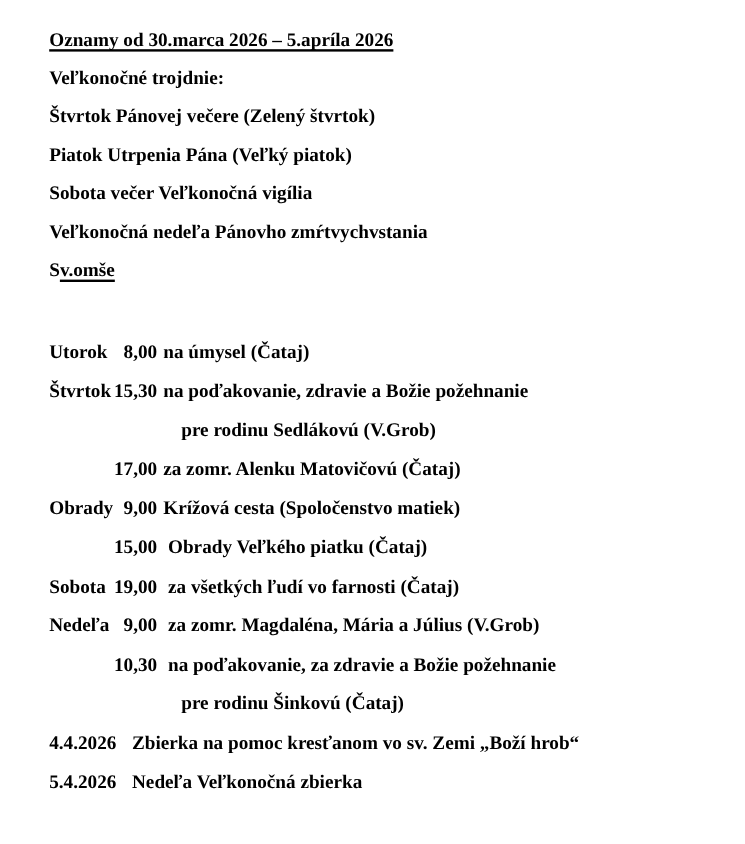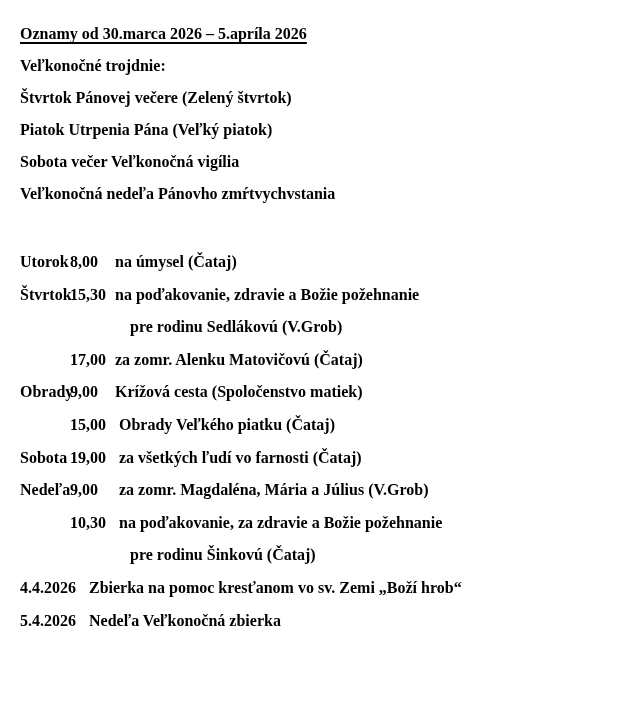--- a/index.html
+++ b/index.html
@@ -5,21 +5,21 @@
   html, body {
     margin: 0;
     padding: 0;
     background: #ffffff;
   }
   .page {
     position: relative;
     width: 621px;
     height: 703px;
     box-sizing: border-box;
-    padding: 18px 18px 0 20px;
+    padding: 18px 18px 0 41px;
     background: #ffffff;
     color: #000000;
     font-family: "Liberation Serif", serif;
     font-weight: bold;
     font-size: 16px;
     overflow: hidden;
   }
   .ln {
     height: 32px;
     line-height: 32px;
@@ -39,21 +39,21 @@
     white-space: pre;
   }
   .day {
     display: inline-block;
     width: 50px;
     white-space: pre;
   }
   .time {
     display: inline-block;
     width: 40px;
-    text-align: left;
+    text-align: right;
     white-space: pre;
   }
   .txt {
     margin-left: 5px;
     white-space: pre;
   }
   .cont {
     margin-left: 110px;
     white-space: pre;
     text-align: center;
@@ -75,20 +75,21 @@
 <div class="page">
 
   <div class="ln"><span class="u">Oznamy od 30.marca 2026 – 5.apríla 2026</span></div>
 
   <div class="ln">Veľkonočné trojdnie:</div>
   <div class="ln">Štvrtok Pánovej večere (Zelený štvrtok)</div>
   <div class="ln">Piatok Utrpenia Pána (Veľký piatok)</div>
   <div class="ln">Sobota večer Veľkonočná vigília</div>
   <div class="ln">Veľkonočná nedeľa Pánovho zmŕtvychvstania</div>
 
+  <div class="ln"><span>S</span><span class="u">v.omše</span></div>
 
   <div class="gap"></div>
 
   <div class="row"><span class="day">Utorok</span><span class="time">8,00</span><span class="txt">na úmysel (Čataj)</span></div>
 
   <div class="row"><span class="day">Štvrtok</span><span class="time">15,30</span><span class="txt">na poďakovanie, zdravie a Božie požehnanie</span></div>
 
   <div class="row"><span class="cont">pre rodinu Sedlákovú (V.Grob)</span></div>
 
   <div class="row"><span class="day"></span><span class="time">17,00</span><span class="txt">za zomr. Alenku Matovičovú (Čataj)</span></div>

